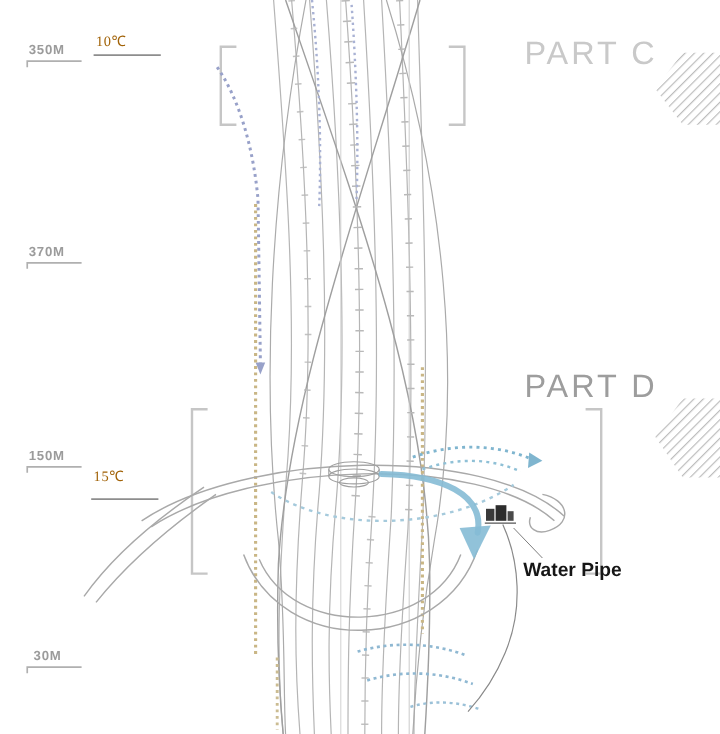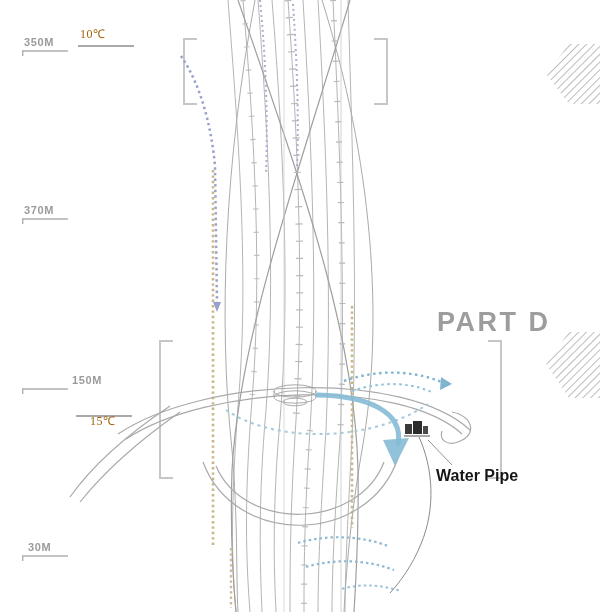--- a/index.html
+++ b/index.html
@@ -134,22 +134,23 @@
       <rect x="413" y="421" width="9" height="13" fill="#2c2c2c"></rect>
       <rect x="423" y="426" width="5" height="8" fill="#4a4a4a"></rect>
       <path d="M404,436 h26" stroke="#555555" stroke-width="1"></path>
       <path d="M419,437 C433,468 436,508 421,544 C412,566 400,582 390,593" stroke="#8a8a8a" stroke-width="1" fill="none"></path>
     </g>
     <path d="M452,465 L428,440" stroke="#777777" stroke-width="0.8"></path>
   </svg>
 
   <div class="label scale-label" style="left:24px; top:36px;">350M</div>
   <div class="label scale-label" style="left:24px; top:204px;">370M</div>
-  <div class="label scale-label" style="left:24px; top:374px;margin-left:48px;">150M</div>
+  <div class="label scale-label" style="left:24px; top:374px;">150M</div>
   <div class="label scale-label" style="left:28px; top:541px;">30M</div>
 
   <div class="label temp-label" style="left:80px; top:25px;">10℃</div>
-  <div class="label temp-label" style="left:78px; top:412px;margin-left:12px;">15℃</div>
+  <div class="label temp-label" style="left:78px; top:388px;">15℃</div>
 
-  <div class="label part-label part-d" style="left:437px; top:307px;font-weight:bold;">PART D</div>
+  <div class="label part-label part-c" style="left:437px; top:29px;">PART C</div>
+  <div class="label part-label part-d" style="left:437px; top:307px;">PART D</div>
 
   <div class="label water-pipe-label" style="left:436px; top:467px;">Water Pipe</div>
 </div>
 
 </body></html>

